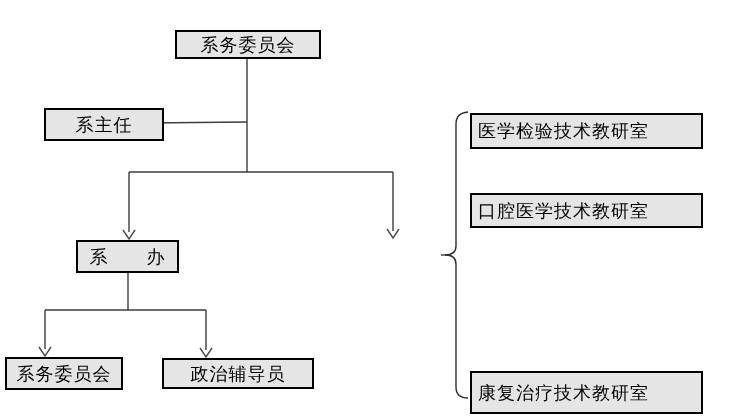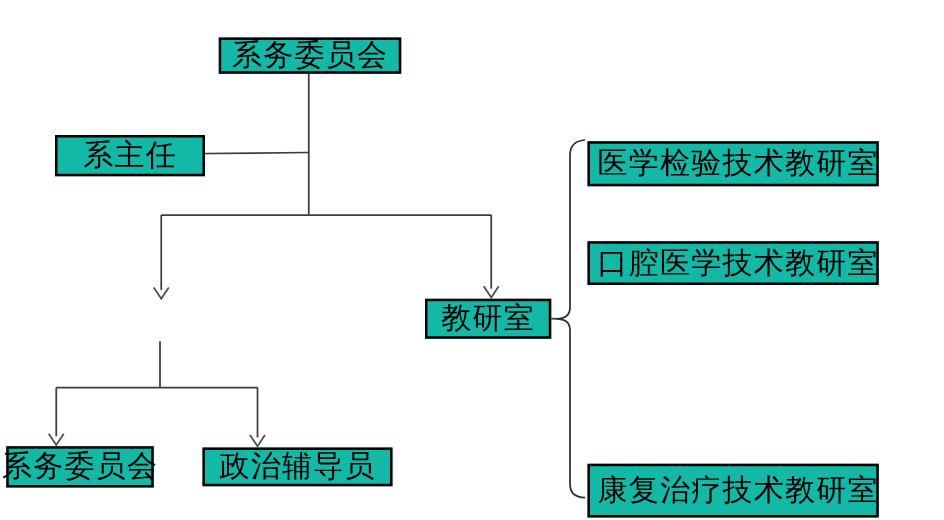--- a/index.html
+++ b/index.html
@@ -19,26 +19,26 @@
     position: absolute;
     left: 0;
     top: 0;
     width: 755px;
     height: 416px;
   }
   .node {
     position: absolute;
     box-sizing: border-box;
     border: 2px solid #000000;
-    background: #14b8a6;
+    background: #e5e5e5;
     color: #000000;
     display: flex;
     align-items: center;
     justify-content: center;
-    font-size: 24px;
+    font-size: 18px;
     letter-spacing: 1px;
     white-space: pre;
     line-height: 1;
     font-family: "Liberation Sans", sans-serif;
   }
   .node.left-align {
     justify-content: flex-start;
     padding-left: 6px;
   }
   
@@ -84,22 +84,22 @@
 
     <path d="M441,255 L446,255"></path>
 
     <path stroke="#2e2e2e" d="M468,112 Q456,113 456,124 L456,246 Q456,255 445,255 Q456,255 456,264 L456,387 Q456,398 468,398"></path>
   </svg>
 
   <div class="node n-committee">系务委员会</div>
 
   <div class="node n-director">系主任</div>
 
+  <div class="node n-office">系　　办</div>
 
-  <div class="node n-teaching">教研室</div>
 
   <div class="node n-secretary">系务委员会</div>
 
   <div class="node n-counselor">政治辅导员</div>
 
   <div class="node left-align n-room1">医学检验技术教研室</div>
 
   <div class="node left-align n-room2">口腔医学技术教研室</div>
 
 

